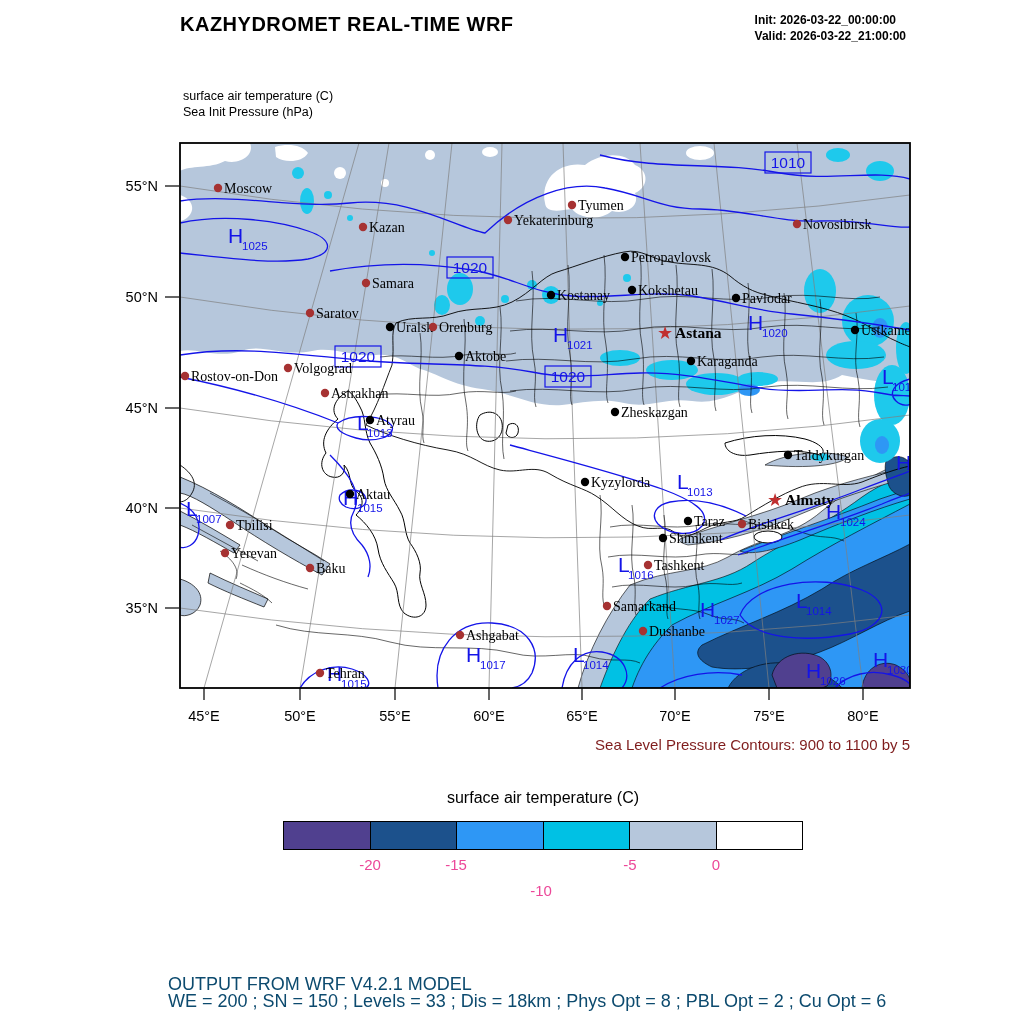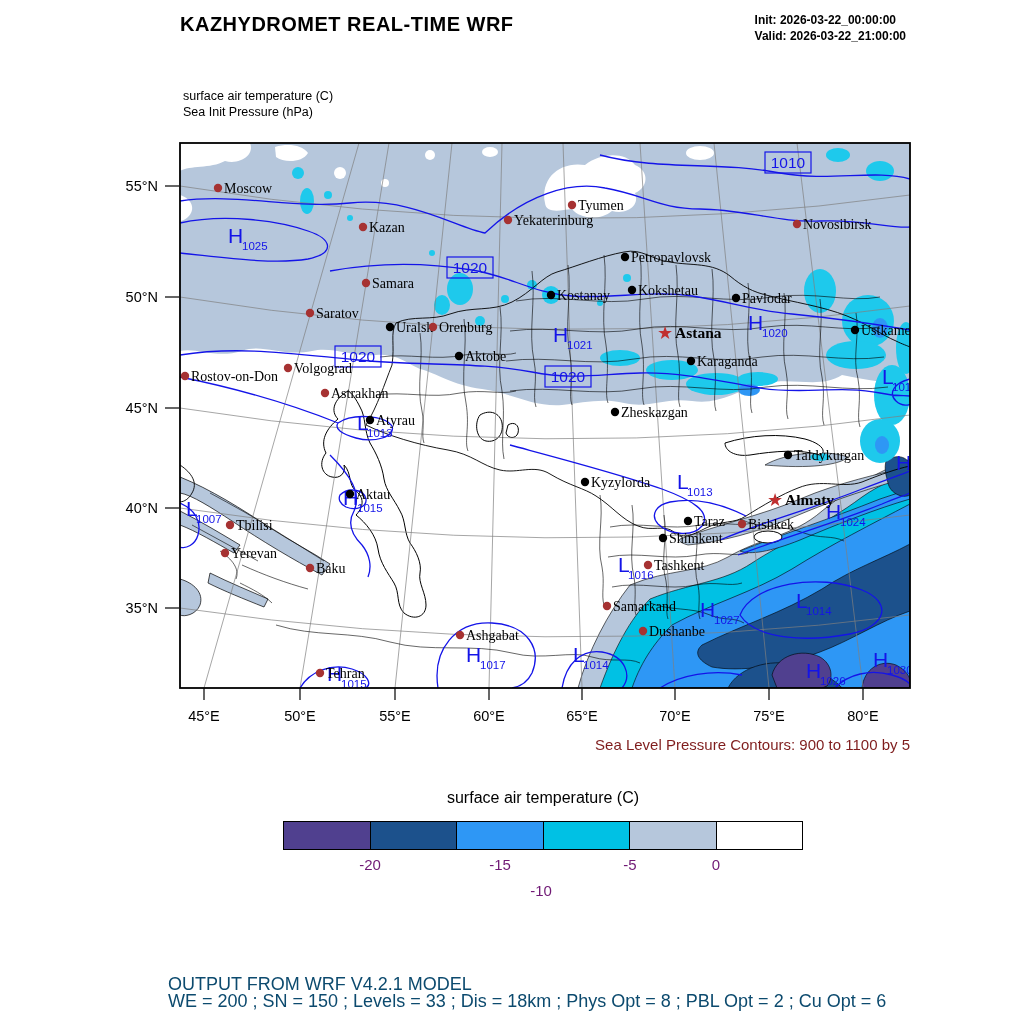--- a/index.html
+++ b/index.html
@@ -7,21 +7,21 @@
   .abs{position:absolute;}
   #page{position:relative;width:1024px;height:1024px;background:#fff;}
   #title{left:180px;top:13px;font-size:20px;font-weight:bold;letter-spacing:.5px;color:#000;}
   #initblock{right:118px;top:12px;text-align:left;font-size:12px;font-weight:bold;line-height:16px;color:#000;}
   #fieldlabels{left:183px;top:88px;font-size:12.5px;line-height:16px;color:#000;}
   #caption{left:528px;top:736px;width:382px;text-align:right;font-size:15px;color:#7f1d1d;}
   #cbtitle{left:283px;top:789px;width:520px;text-align:center;font-size:16px;color:#000;}
   #cbar{left:283px;top:821px;width:520px;height:29px;display:flex;border:1.5px solid #000;box-sizing:border-box;}
   #cbar .seg{flex:1;border-right:1px solid #000;}
   #cbar .seg:last-child{border-right:none;}
-  #cbticks{left:283px;top:856px;width:520px;height:20px;font-size:15px;color:#701a75;}
+  #cbticks{left:283px;top:856px;width:520px;height:20px;font-size:15px;color:#ec4899;}
   #cbticks span{position:absolute;transform:translateX(-50%);}
   #footer{left:168px;top:976px;font-size:18px;line-height:16.5px;color:#0c4a6e;}
   svg text{font-family:"Liberation Sans",sans-serif;}
   svg .cityl{font-family:"Liberation Serif",serif;}
 </style>
 </head>
 <body>
 
 <div id="page">
 
@@ -336,21 +336,21 @@
   <div id="cbar" class="abs">
       <div class="seg" style="background: rgb(80, 64, 143);"></div>
       <div class="seg" style="background: rgb(28, 81, 140);"></div>
       <div class="seg" style="background: rgb(46, 151, 245);"></div>
       <div class="seg" style="background: rgb(0, 193, 228);"></div>
       <div class="seg" style="background: rgb(182, 199, 220);"></div>
       <div class="seg" style="background: rgb(255, 255, 255);"></div>
     </div>
   <div id="cbticks" class="abs">
       <span style="left: 87px;">-20</span>
-      <span style="left: 173px; margin-left: 44px;">-15</span>
+      <span style="left: 173px;">-15</span>
       <span style="left: 258px; margin-top: 26px;">-10</span>
       <span style="left: 347px;">-5</span>
       <span style="left: 433px;">0</span>
     </div>
 
   <div id="footer" class="abs">
     <div>OUTPUT FROM WRF V4.2.1 MODEL</div>
     <div>WE = 200 ; SN = 150 ; Levels = 33 ; Dis = 18km ; Phys Opt = 8 ; PBL Opt = 2 ; Cu Opt = 6</div>
   </div>
 </div>

